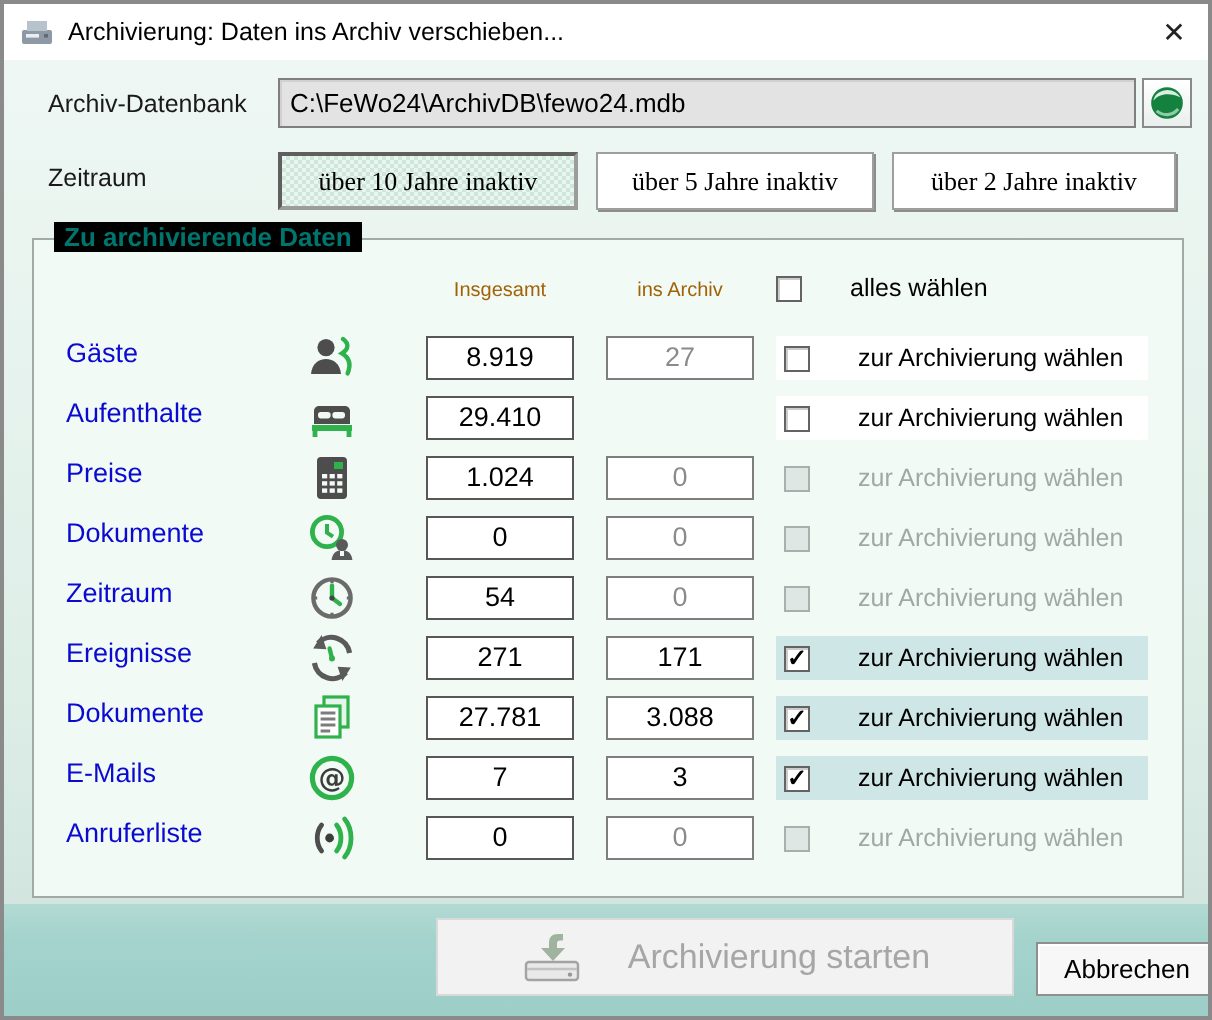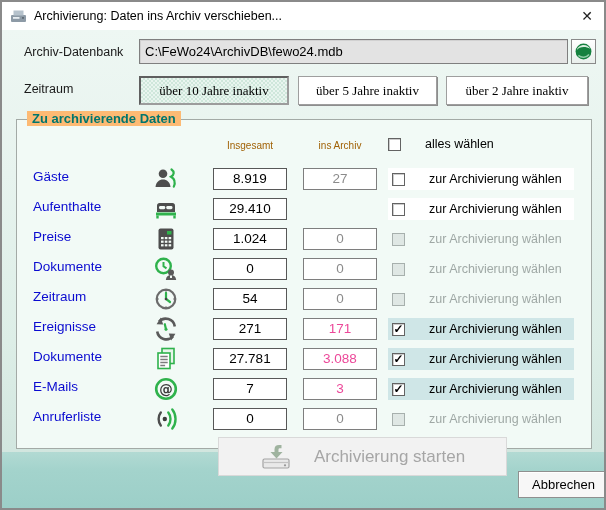--- a/index.html
+++ b/index.html
@@ -15,44 +15,44 @@
   .lbl{position:absolute;font-size:12.5px;color:#1a1a1a;}
   
   .db-field{position:absolute;left:137px;top:9px;width:429px;height:25px;box-sizing:border-box;background:#e3e3e3;border:1px solid #7f7f7f;font-size:13px;color:#000;line-height:23px;padding-left:5px;box-shadow:inset 1px 1px 0 rgba(0,0,0,.08);}
   .db-btn{position:absolute;left:569px;top:9px;width:25px;height:25px;box-sizing:border-box;border:1px solid #8a8a8a;background:linear-gradient(180deg,#ffffff,#e9efec);display:flex;align-items:center;justify-content:center;cursor:pointer;}
   .db-btn svg{width:19px;height:19px;}
   
   .zt-btn{position:absolute;top:46px;height:29px;box-sizing:border-box;background:#ffffff;border:1px solid #9e9e9e;box-shadow:1px 1px 0 #8d8d8d, inset 1px 1px 0 #ffffff;font-size:13px;color:#000;display:flex;align-items:center;justify-content:center;cursor:pointer;font-family:Liberation Serif, serif;}
   .zt-btn.selected{background-color:#e9f5ef;background-image:linear-gradient(45deg,#cfe7db 25%,transparent 25%,transparent 75%,#cfe7db 75%),linear-gradient(45deg,#cfe7db 25%,transparent 25%,transparent 75%,#cfe7db 75%);background-size:4px 4px;background-position:0 0,2px 2px;border:2px solid;border-color:#5f5f5f #9c9c9c #9c9c9c #5f5f5f;box-shadow:none;}
   
   .groupbox{position:absolute;left:14px;top:89px;width:576px;height:330px;box-sizing:border-box;border:1px solid #a3aaa6;background:#f2faf6;}
-  .legend{position:absolute;left:10px;top:-9px;padding:0 5px;background:#fdba74;font-size:13px;font-weight:bold;color:#00756d;}
+  .legend{position:absolute;left:10px;top:-9px;padding:0 5px;background:#000000;font-size:13px;font-weight:bold;color:#00756d;}
   .col-head{position:absolute;top:20px;width:74px;text-align:center;font-size:10px;color:#a16207;}
   .select-all{position:absolute;left:371px;top:17px;display:flex;align-items:center;cursor:pointer;}
   
   .cb{width:13px;height:13px;box-sizing:border-box;background:#fff;border:1px solid #636363;box-shadow:inset 1px 1px 0 rgba(0,0,0,.2);display:inline-flex;align-items:center;justify-content:center;flex:0 0 13px;}
   .cb.checked::after{content:"✓";font-size:12px;font-weight:bold;color:#000;line-height:1;margin-top:-1px;}
   .cb-label{margin-left:24px;font-size:12.5px;color:#000;white-space:nowrap;}
   
   .row{position:absolute;left:0;right:0;height:30px;}
   .row-label{position:absolute;left:16px;top:5px;font-size:13.5px;color:#0b0bd0;}
   .row-icon{position:absolute;left:136px;top:2px;width:26px;height:26px;}
   .row-icon svg{width:26px;height:26px;}
   .field{position:absolute;top:4px;width:74px;height:22px;box-sizing:border-box;background:#fff;text-align:center;font-size:13.5px;line-height:20px;}
   .field-total{left:196px;border:1px solid #575757;color:#000;}
   .field-archive{left:286px;border:1px solid #7e7e7e;color:#8b8b8b;}
-  .row.state-checked .field-archive{color:#ec4899;}
+  .row.state-checked .field-archive{color:#000000;}
   .strip{position:absolute;left:371px;top:4px;width:186px;height:22px;display:flex;align-items:center;padding-left:4px;box-sizing:border-box;cursor:pointer;}
   .row.state-enabled .strip{background:#ffffff;}
   .row.state-checked .strip{background:#cfe6e7;}
   .row.state-disabled .strip{background:transparent;}
   .row.state-disabled .cb{background:#dfe7e4;border-color:#a7b0ad;box-shadow:none;}
   .row.state-disabled .cb-label{color:#9fa8a5;}
   
-  .start-btn{position:absolute;left:216px;top:407px;width:289px;height:39px;box-sizing:border-box;background:#f2f2f2;border:1px solid #d9d9d9;color:#a6a6a6;font-size:17px;display:flex;align-items:center;justify-content:center;gap:22px;z-index:2;font-family:"Liberation Sans",sans-serif;}
+  .start-btn{position:absolute;left:216px;top:429px;width:289px;height:39px;box-sizing:border-box;background:#f2f2f2;border:1px solid #d9d9d9;color:#a6a6a6;font-size:17px;display:flex;align-items:center;justify-content:center;gap:22px;z-index:2;font-family:"Liberation Sans",sans-serif;}
   .start-btn svg{width:32px;height:28px;}
   .cancel-btn{position:absolute;left:516px;top:441px;width:91px;height:27px;box-sizing:border-box;background:#f7f7f7;border:1px solid #8f8f8f;box-shadow:inset 1px 1px 0 #fff;color:#000;font-size:13px;display:flex;align-items:center;justify-content:center;cursor:pointer;z-index:2;font-family:"Liberation Sans",sans-serif;}
 </style>
 </head>
 <body>
 
 <div class="dialog">
 
   <div class="titlebar">
     <span class="app-icon">

